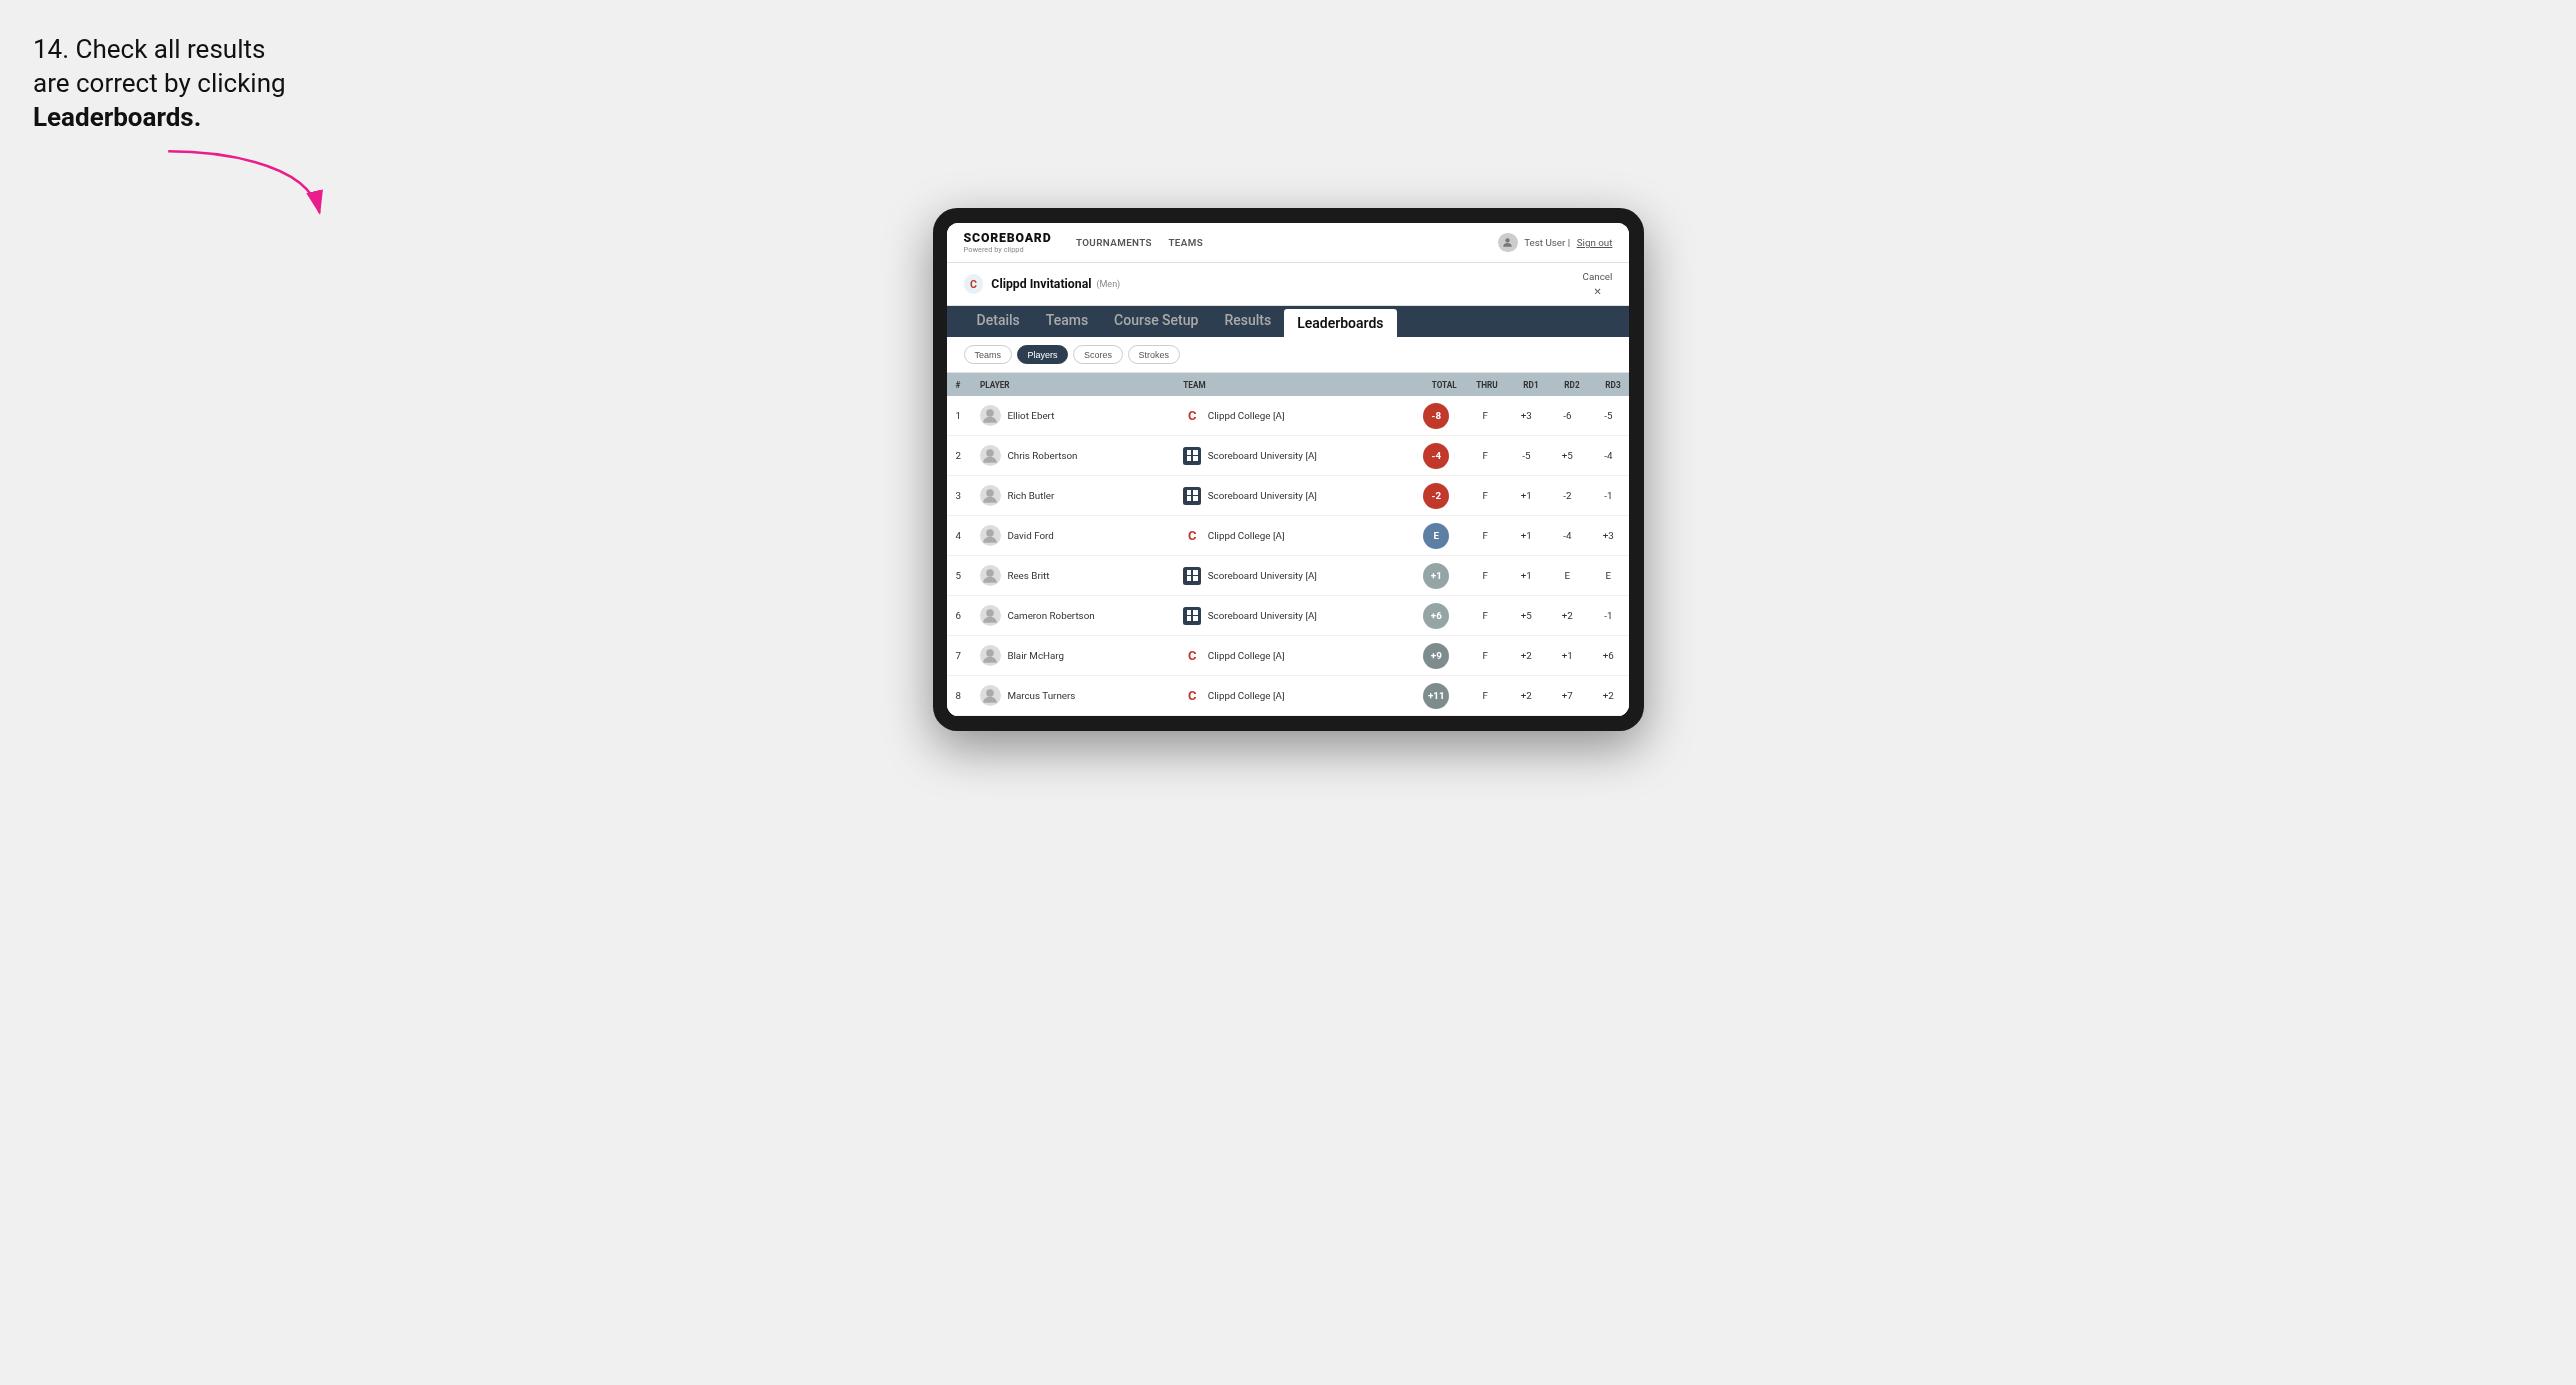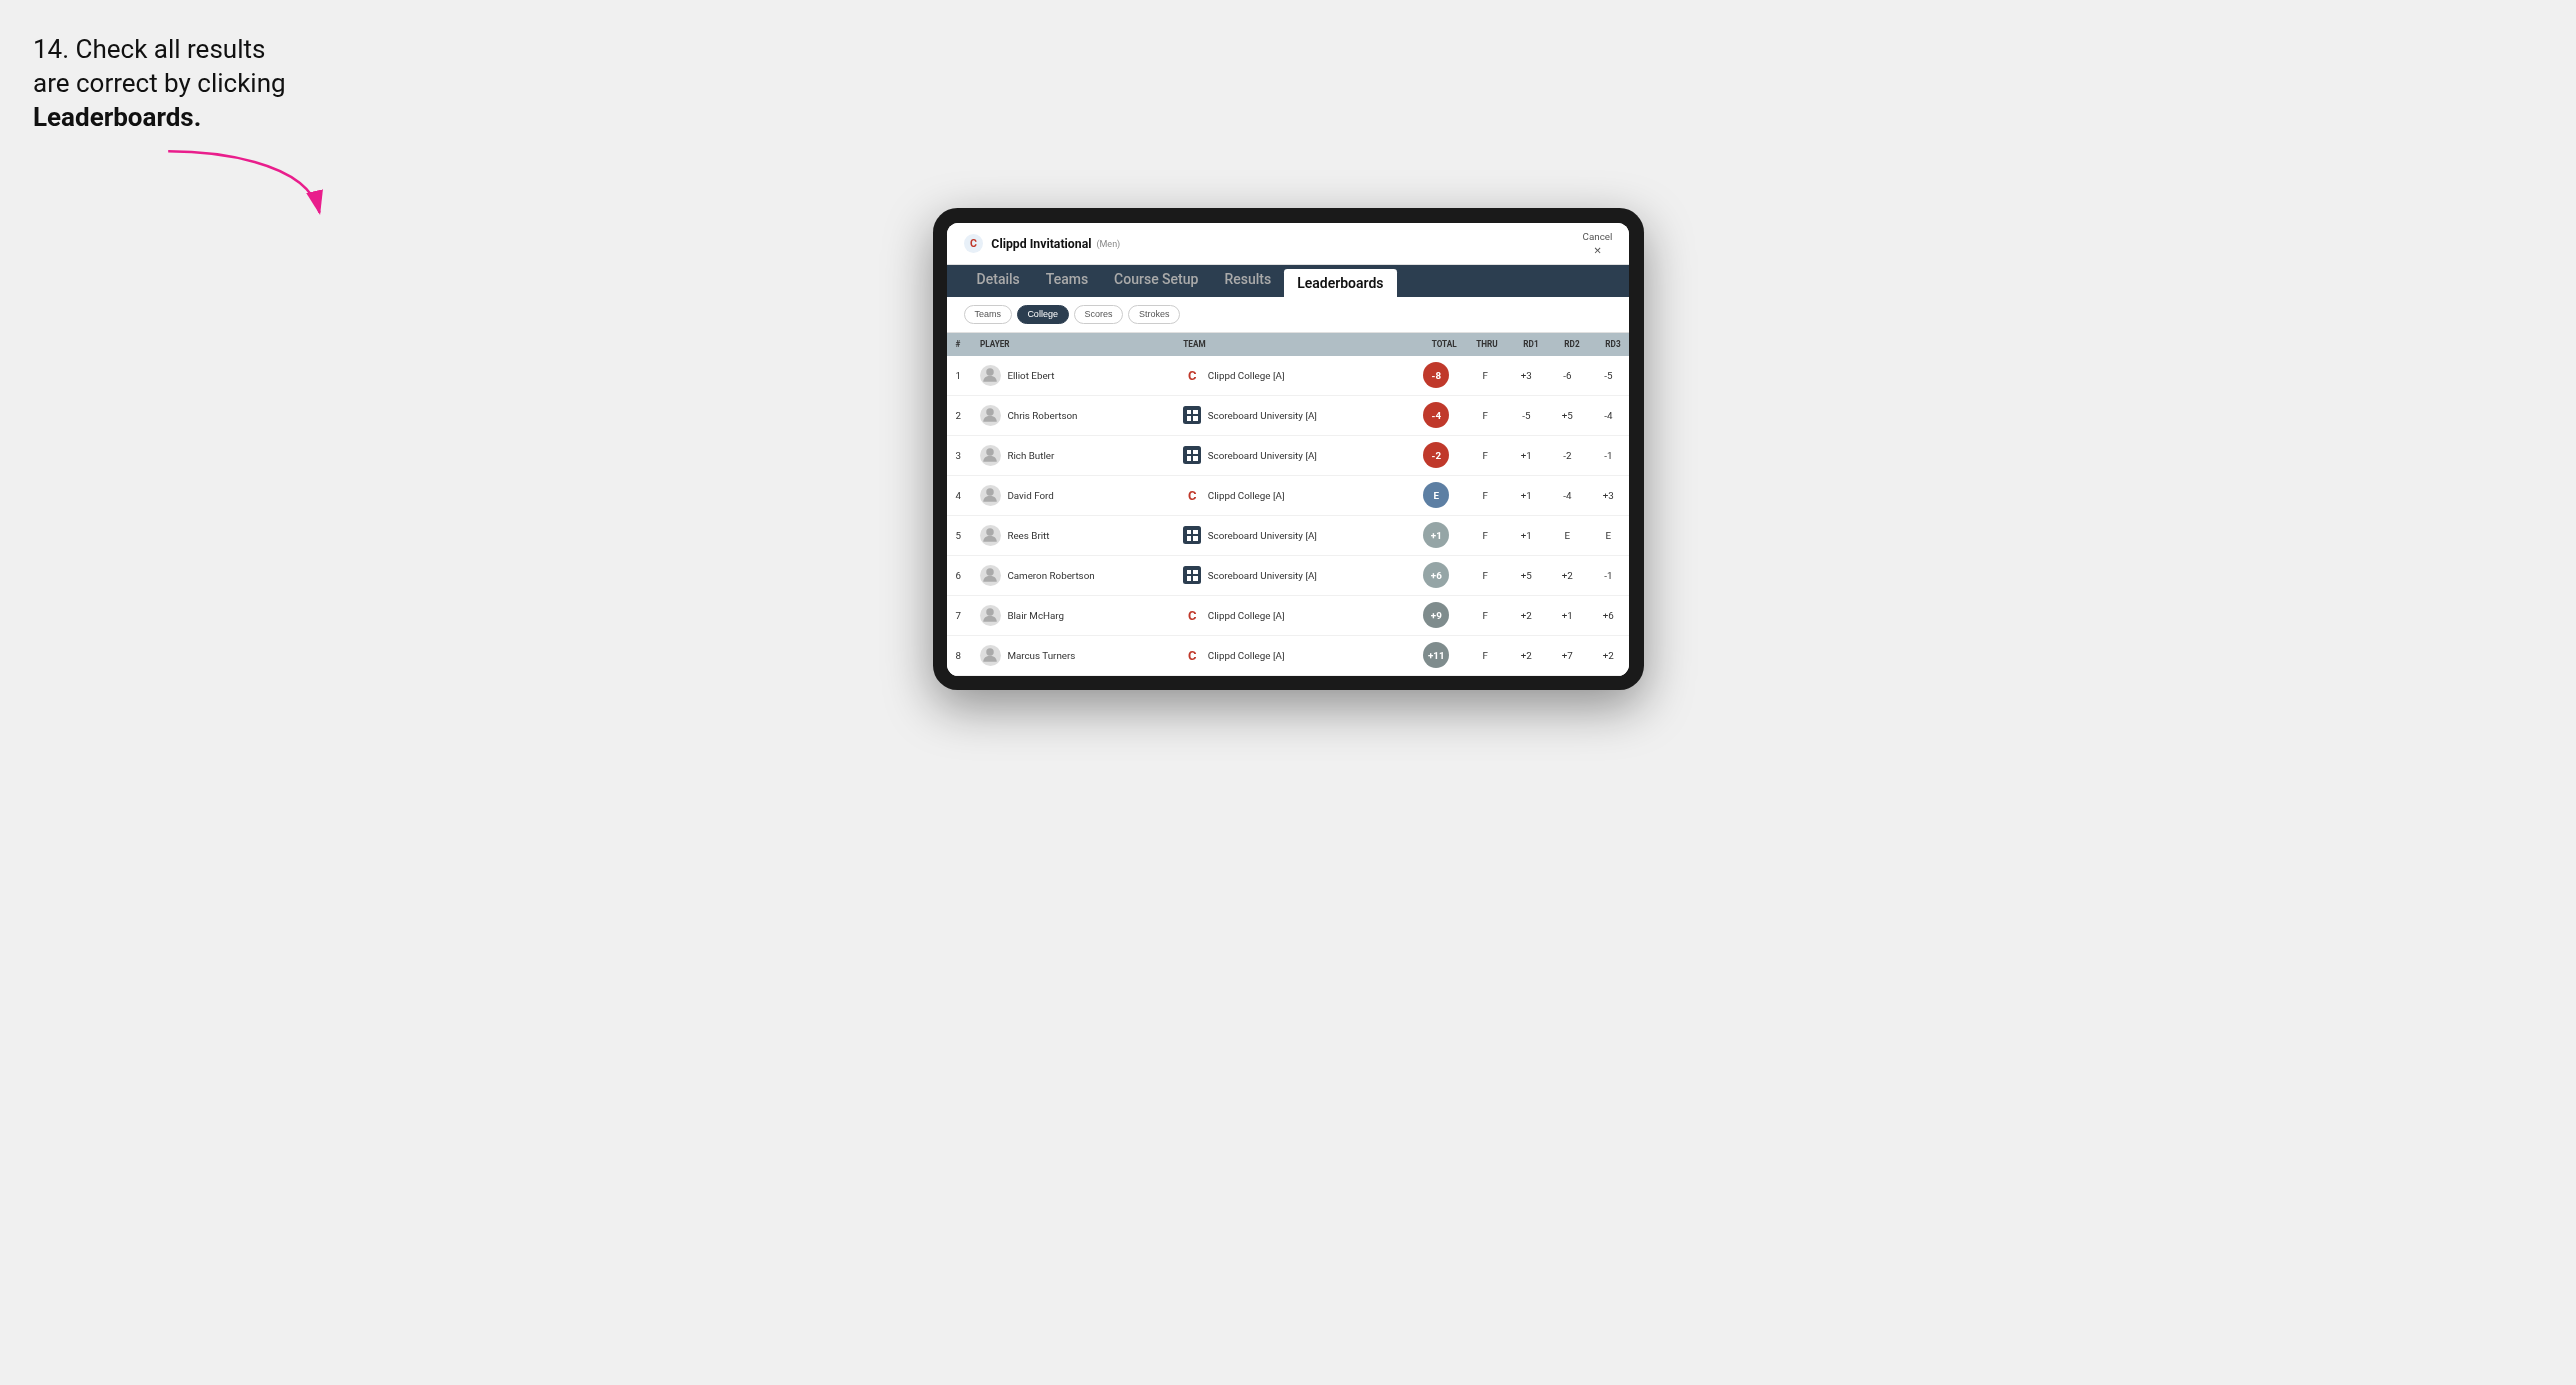--- a/index.html
+++ b/index.html
@@ -265,20 +265,40 @@
   <defs>
     <marker id="arrowhead" markerWidth="10" markerHeight="7" refX="9" refY="3.5" orient="auto">
       <polygon points="0 0, 10 3.5, 0 7" fill="#e91e8c"></polygon>
     </marker>
   </defs>
 </svg>
 
 <div class="tablet-wrapper">
   <div class="tablet-screen">
 
+    <nav class="navbar">
+      <div class="logo-area">
+        <span class="logo-text">SCOREBOARD</span>
+        <span class="logo-sub">Powered by clippd</span>
+      </div>
+      <div class="nav-links">
+        <span class="nav-link">TOURNAMENTS</span>
+        <span class="nav-link">TEAMS</span>
+      </div>
+      <div class="nav-right">
+        <div class="user-avatar">
+          <svg viewBox="0 0 24 24" width="13" height="13" fill="#777">
+              <circle cx="12" cy="8" r="4"></circle>
+              <path d="M4 20c0-4 3.6-7 8-7s8 3 8 7"></path>
+            </svg>
+        </div>
+        <span>Test User |</span>
+        <span style="cursor:pointer;text-decoration:underline;">Sign out</span>
+      </div>
+    </nav>
 
     <div class="sub-header">
       <div class="tournament-icon">C</div>
       <span class="tournament-title">Clippd Invitational</span>
       <span class="tournament-badge">(Men)</span>
       <div class="cancel-btn">
         <span>Cancel</span>
         <span>✕</span>
       </div>
     </div>
@@ -286,21 +306,21 @@
     <div class="tab-nav">
       <div class="tab-item">Details</div>
       <div class="tab-item">Teams</div>
       <div class="tab-item">Course Setup</div>
       <div class="tab-item">Results</div>
       <div class="tab-item active">Leaderboards</div>
     </div>
 
     <div class="filter-bar">
       <button class="filter-btn">Teams</button>
-      <button class="filter-btn active">College</button>
+      <button class="filter-btn active">Players</button>
       <button class="filter-btn">Scores</button>
       <button class="filter-btn">Strokes</button>
     </div>
 
     <table class="leaderboard-table">
       <thead>
         <tr>
           <th style="width:24.5px;">#</th>
           <th>PLAYER</th>
           <th>TEAM</th>

